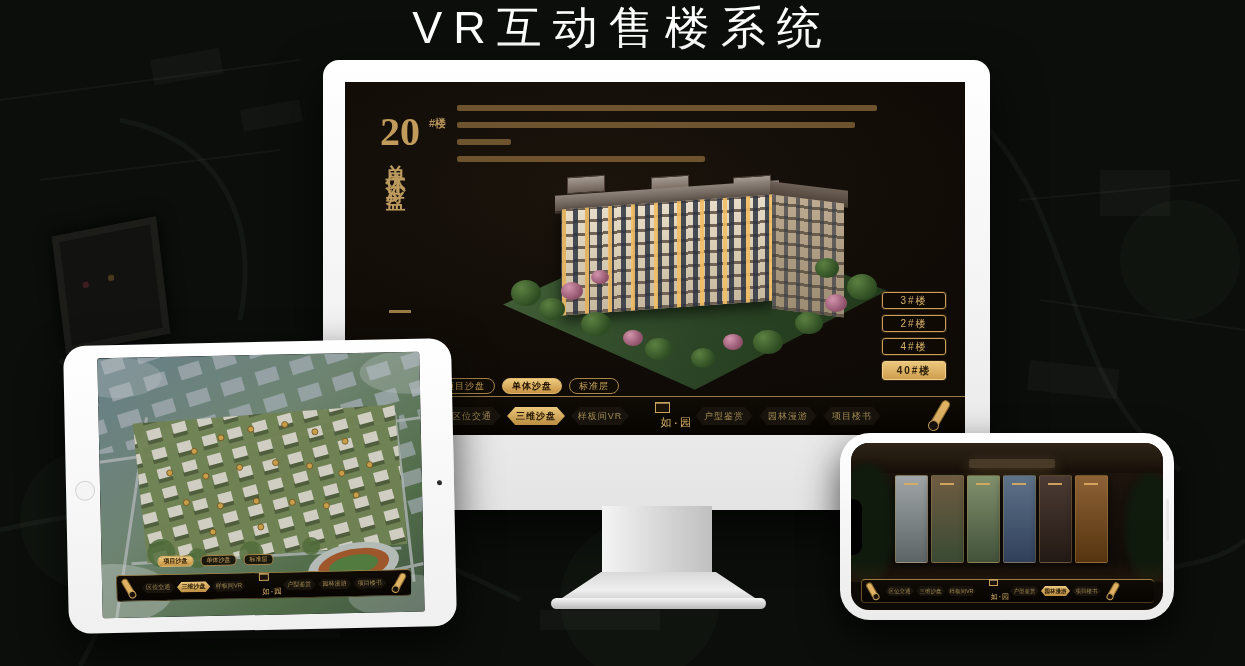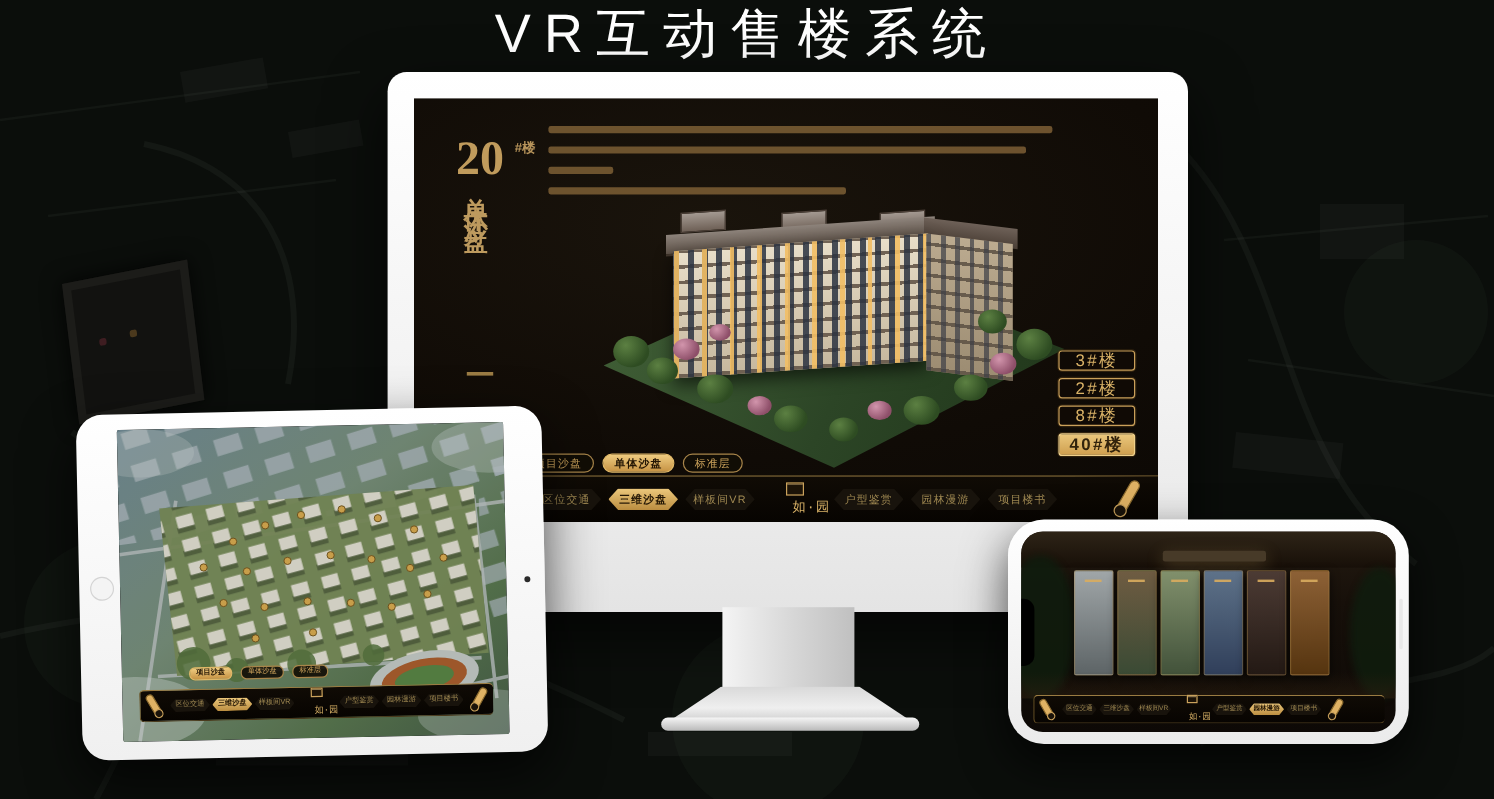--- a/index.html
+++ b/index.html
@@ -96,21 +96,21 @@
     background:linear-gradient(#8d837b,#5e5248);border-bottom:2px solid #43382e;}
   .roof-side{position:absolute;left:209px;top:6px;width:78px;height:17px;transform:skewY(7deg);
     background:linear-gradient(#6e6158,#4a3e35);}
   .roof-cap{position:absolute;top:-4px;width:36px;height:15px;transform:skewY(-4deg);
     background:linear-gradient(#a49a92,#6e6056);border:1px solid #4c4038;}
   .tree{position:absolute;border-radius:50%;filter:blur(.6px);}
   .tree.g{background:radial-gradient(circle at 35% 30%,#5c8042,#2e4c22 70%);}
   .tree.p{background:radial-gradient(circle at 35% 30%,#d295ac,#8e4f69 70%);}
   .fb-stack{position:absolute;left:536px;top:210px;width:66px;}
   .fb{width:62px;height:15px;margin:0 auto 6px;border:1px solid #caa05a;border-radius:3px;
-    background:rgba(16,11,6,.85);color:#d9b267;font-size:14px;line-height:15px;text-align:center;
+    background:rgba(16,11,6,.85);color:#d9b267;font-size:10px;line-height:15px;text-align:center;
     letter-spacing:2px;box-shadow:0 0 0 1px rgba(70,50,20,.6);}
   .fb.active{height:17px;line-height:17px;background:linear-gradient(#eac77c,#cf9f4f);
     color:#32230c;font-weight:bold;border-color:#f0d08a;}
   .m-tabs{left:90px;top:296px;}
   
   .tablet{position:absolute;left:66px;top:342px;width:388px;height:288px;
     background:linear-gradient(180deg,#ffffff,#f0f0f0);border-radius:22px;
     transform:rotate(-1.2deg);box-shadow:0 18px 44px rgba(0,0,0,.7);}
   .tablet-home{position:absolute;left:9px;top:50%;width:18px;height:18px;margin-top:-9px;
     border-radius:50%;border:1.5px solid #d4d4d4;background:#f4f4f4;}
@@ -218,21 +218,21 @@
         <span class="tree g" style="left:300px;top:150px;width:28px;height:22px;"></span>
         <span class="tree p" style="left:330px;top:132px;width:22px;height:18px;"></span>
         <span class="tree g" style="left:352px;top:112px;width:30px;height:26px;"></span>
         <span class="tree g" style="left:320px;top:96px;width:24px;height:20px;"></span>
         <span class="tree p" style="left:96px;top:108px;width:18px;height:14px;"></span>
       </div>
 
       <div class="fb-stack">
         <div class="fb">3#楼</div>
         <div class="fb">2#楼</div>
-        <div class="fb">8#楼</div>
+        <div class="fb">4#楼</div>
         <div class="fb active">40#楼</div>
       </div>
 
       <div class="vr-tabs m-tabs">
         <div class="vr-tab">项目沙盘</div>
         <div class="vr-tab active">单体沙盘</div>
         <div class="vr-tab">标准层</div>
       </div>
 
       <div class="vr-navbar m-navbar">

